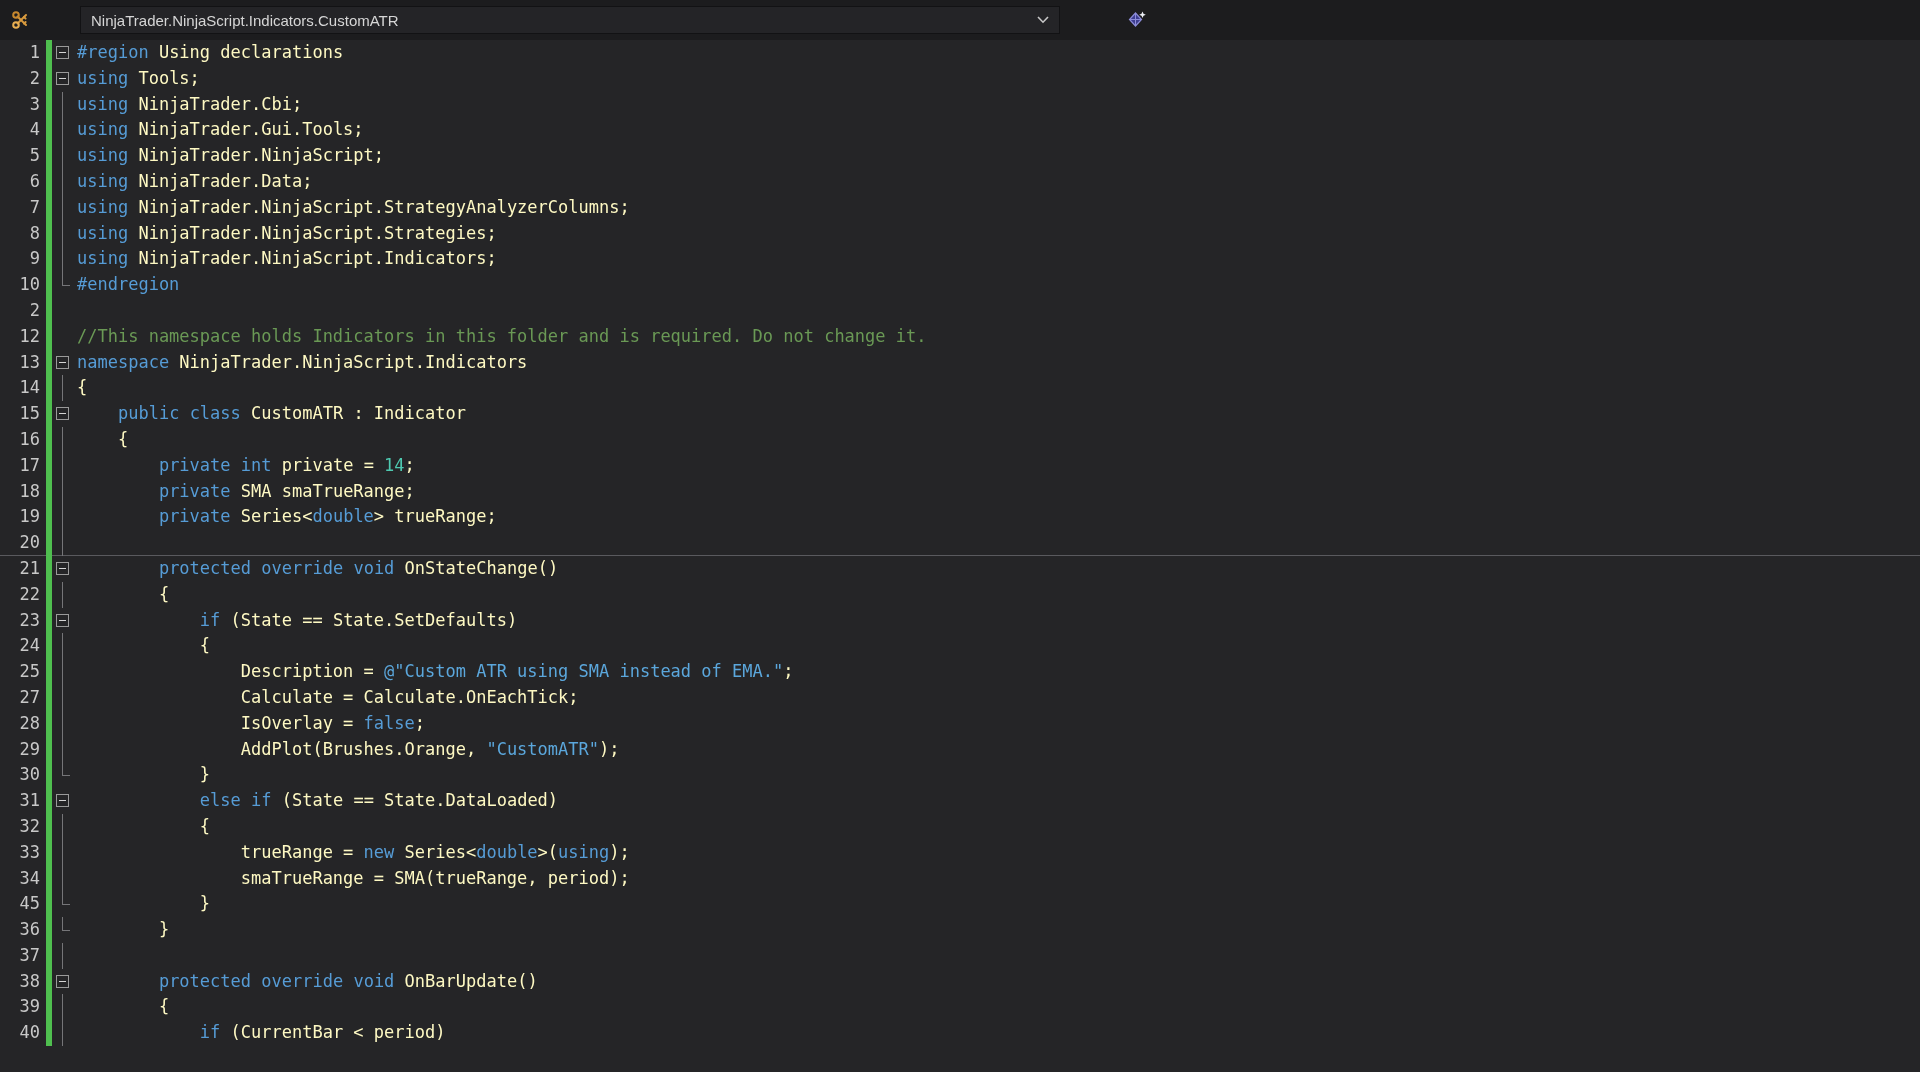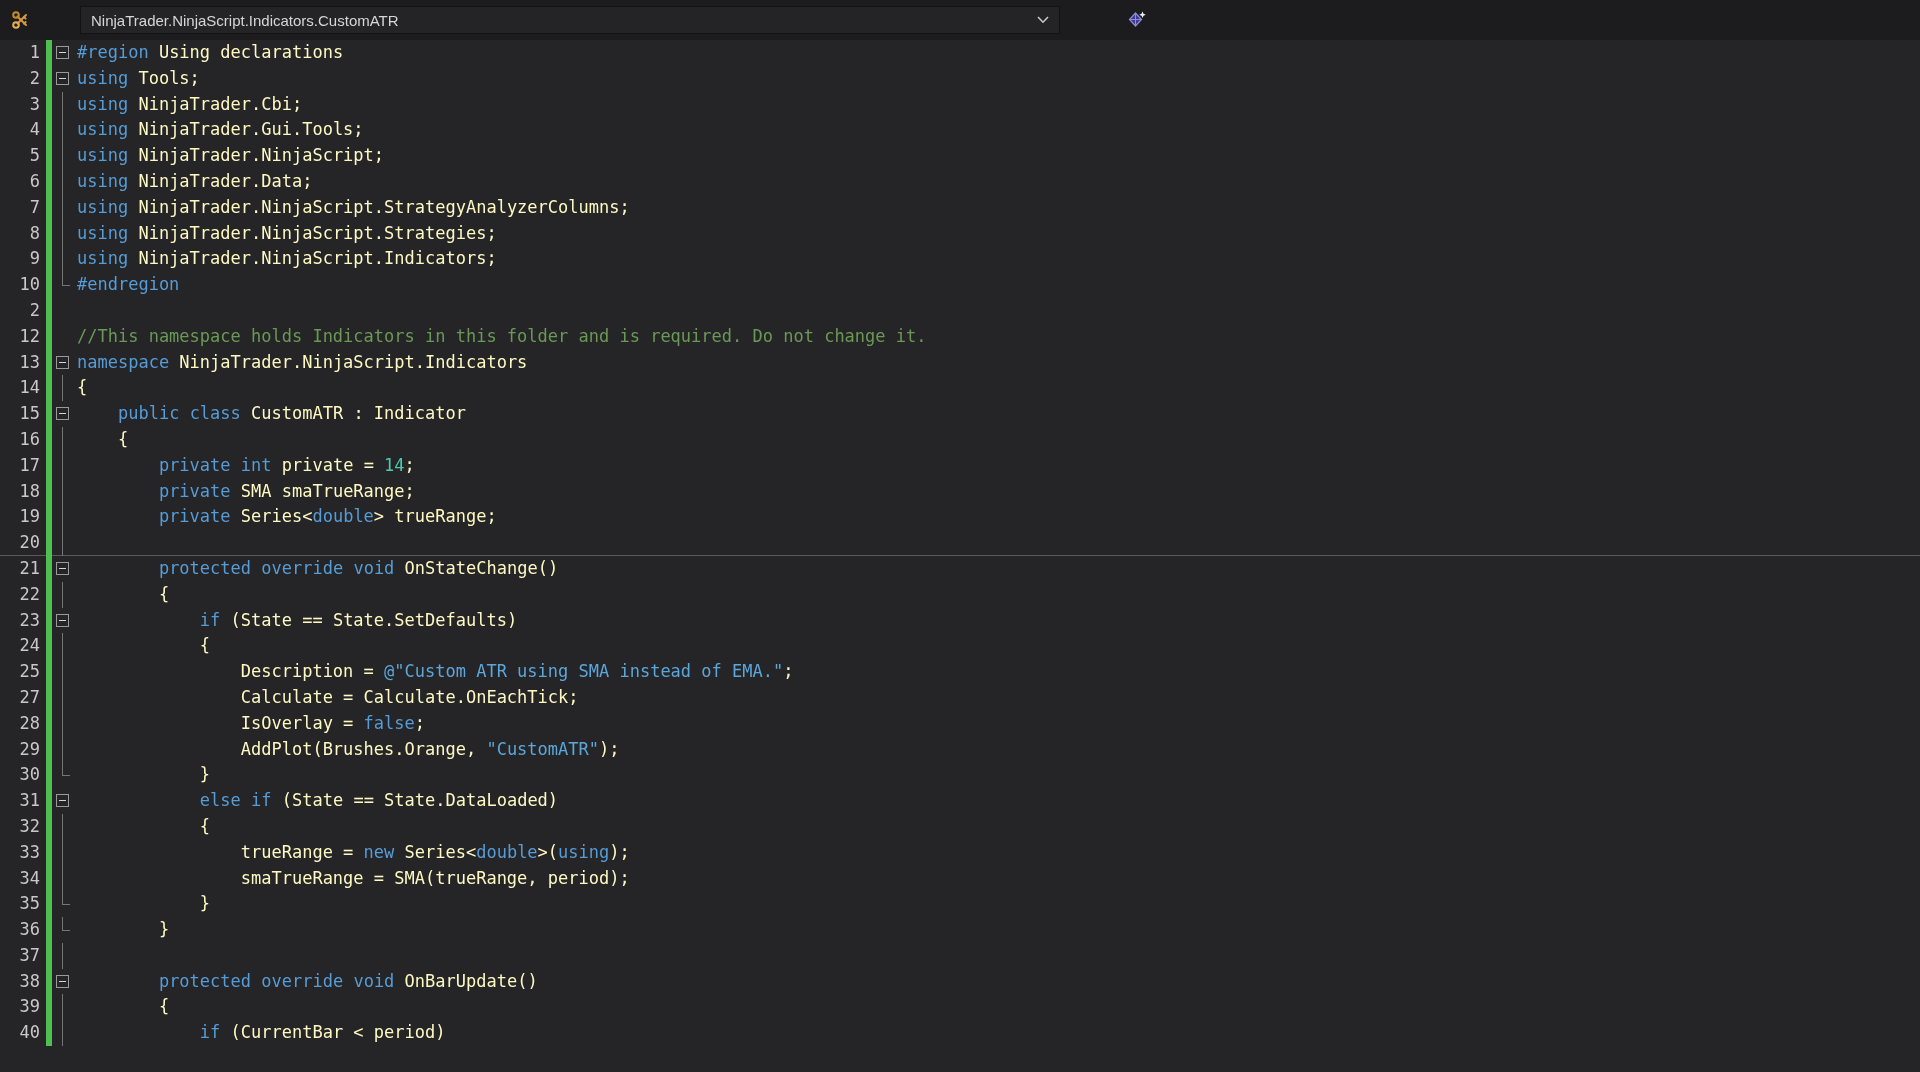--- a/index.html
+++ b/index.html
@@ -339,21 +339,21 @@
         <div class="fold fold-v"></div>
         <div class="code"><span class="tk-d">                trueRange = </span><span class="tk-k">new</span><span class="tk-d"> Series&lt;</span><span class="tk-k">double</span><span class="tk-d">&gt;(</span><span class="tk-k">using</span><span class="tk-d">);</span></div>
       </div>
       <div class="row">
         <div class="ln">34</div>
         <div class="chg"></div>
         <div class="fold fold-v"></div>
         <div class="code"><span class="tk-d">                smaTrueRange = SMA(trueRange, period);</span></div>
       </div>
       <div class="row">
-        <div class="ln">35</div>
+        <div class="ln">45</div>
         <div class="chg"></div>
         <div class="fold fold-corner"></div>
         <div class="code"><span class="tk-d">            }</span></div>
       </div>
       <div class="row">
         <div class="ln">36</div>
         <div class="chg"></div>
         <div class="fold fold-corner"></div>
         <div class="code"><span class="tk-d">        }</span></div>
       </div>

